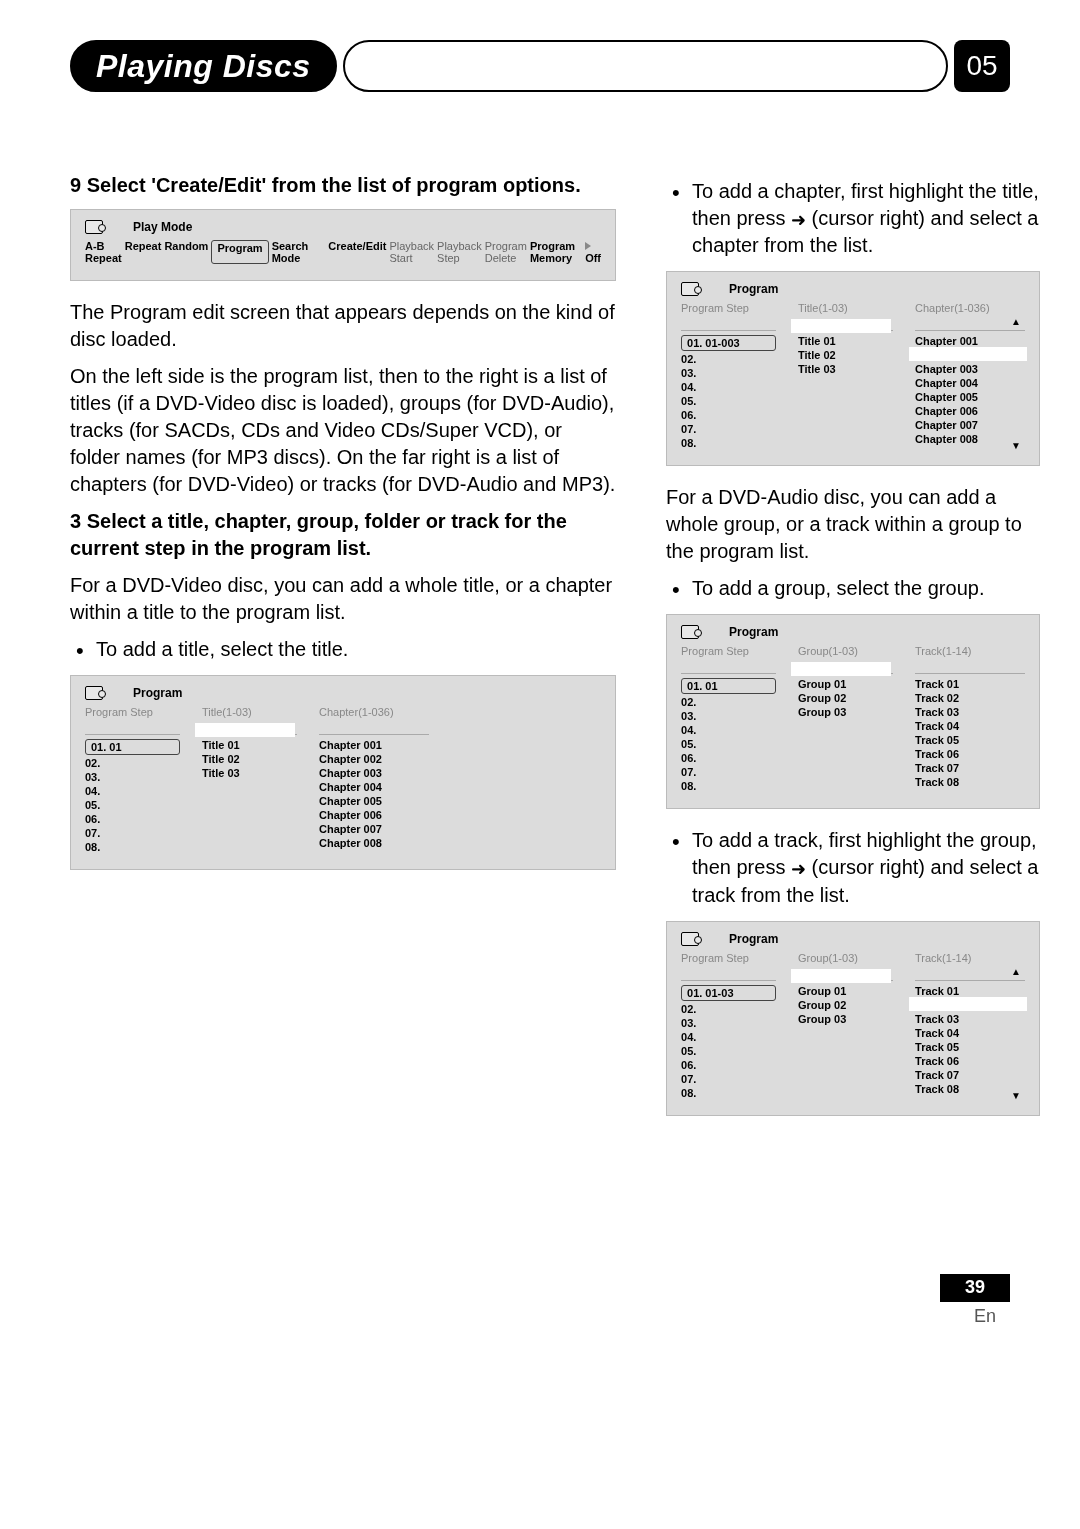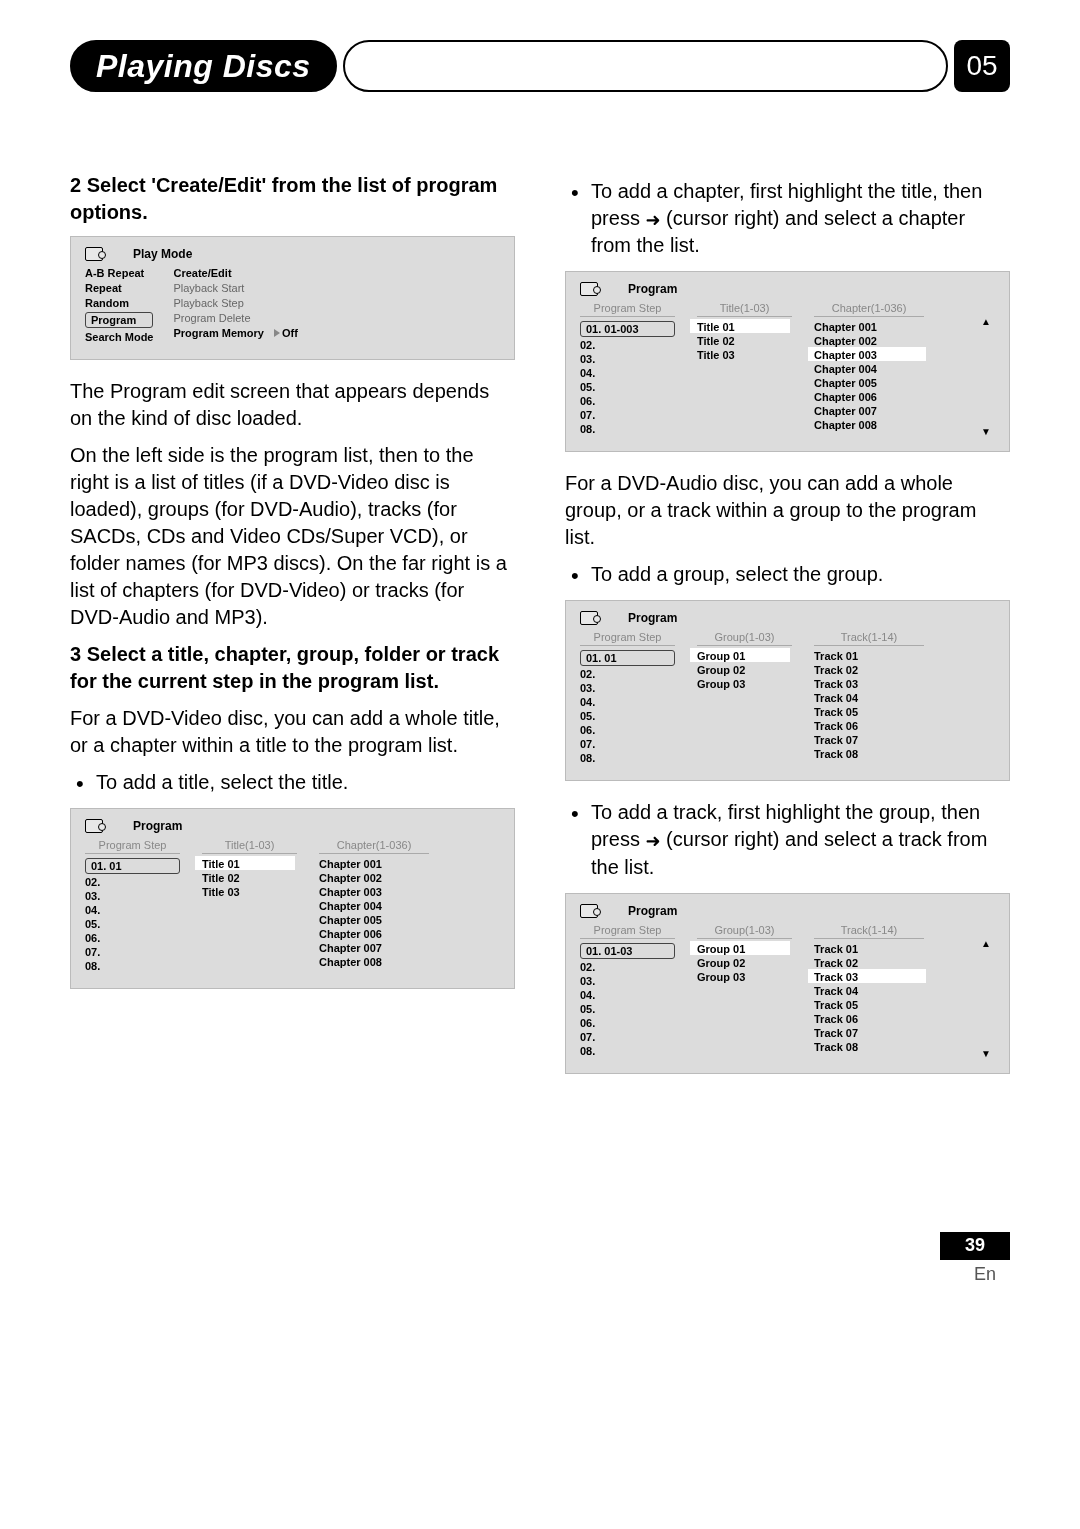--- a/index.html
+++ b/index.html
@@ -119,21 +119,21 @@
     width: 6px; height: 6px;
     border: 1px solid #000;
     border-radius: 50%;
     background: #e8e8e8;
   }
   .play-mode-cols {
     display: flex;
     gap: 20px;
     margin-top: 4px;
   }
-  .pm-left, .pm-right { display: flex; flex-direction: column; gap: 3px; }
+  .pm-left, .pm-right { display: flex; flex-direction: row; gap: 3px; }
   .pm-left span.b, .osd .b { color: #000; font-weight: bold; }
   .pm-left .boxed, .boxed {
     border: 1px solid #444;
     border-radius: 3px;
     padding: 1px 5px;
     color: #000;
     font-weight: bold;
     display: inline-block;
   }
   .pm-right .row { display: flex; align-items: flex-start; gap: 10px; }
@@ -154,22 +154,21 @@
   }
   .prog-col { display: flex; flex-direction: column; gap: 2px; min-width: 0; }
   .prog-col.c1 { width: 95px; }
   .prog-col.c2 { width: 95px; }
   .prog-col.c3 { width: 110px; }
   .prog-head {
     color: #888;
     font-size: 11px;
     margin-bottom: 2px;
     border-bottom: 1px solid #aaa;
-    padding-bottom: 2px;
-    text-align: center;
+    padding-bottom: 16px;
   }
   .prog-col .item { font-size: 11px; }
   .highlight-bar {
     position: absolute;
     background: #fff;
     height: 14px;
     z-index: 0;
   }
   .scroll-ind {
     position: absolute;
@@ -213,21 +212,21 @@
   </div>
   <div class="bubble mid"></div>
   <div class="chapnum">
     <span>05</span>
   </div>
 </div>
 
 <div class="cols">
 
   <div class="col">
-    <p class="step-head">2    Select 'Create/Edit' from the list of program options.</p>
+    <p class="step-head">9    Select 'Create/Edit' from the list of program options.</p>
 
     <div class="osd">
       <div class="osd-title-row">
         <span class="osd-icon"></span>
         <span class="osd-title">Play Mode</span>
       </div>
       <div class="play-mode-cols">
         <div class="pm-left">
           <span class="b">A-B Repeat</span>
           <span class="b">Repeat</span>

